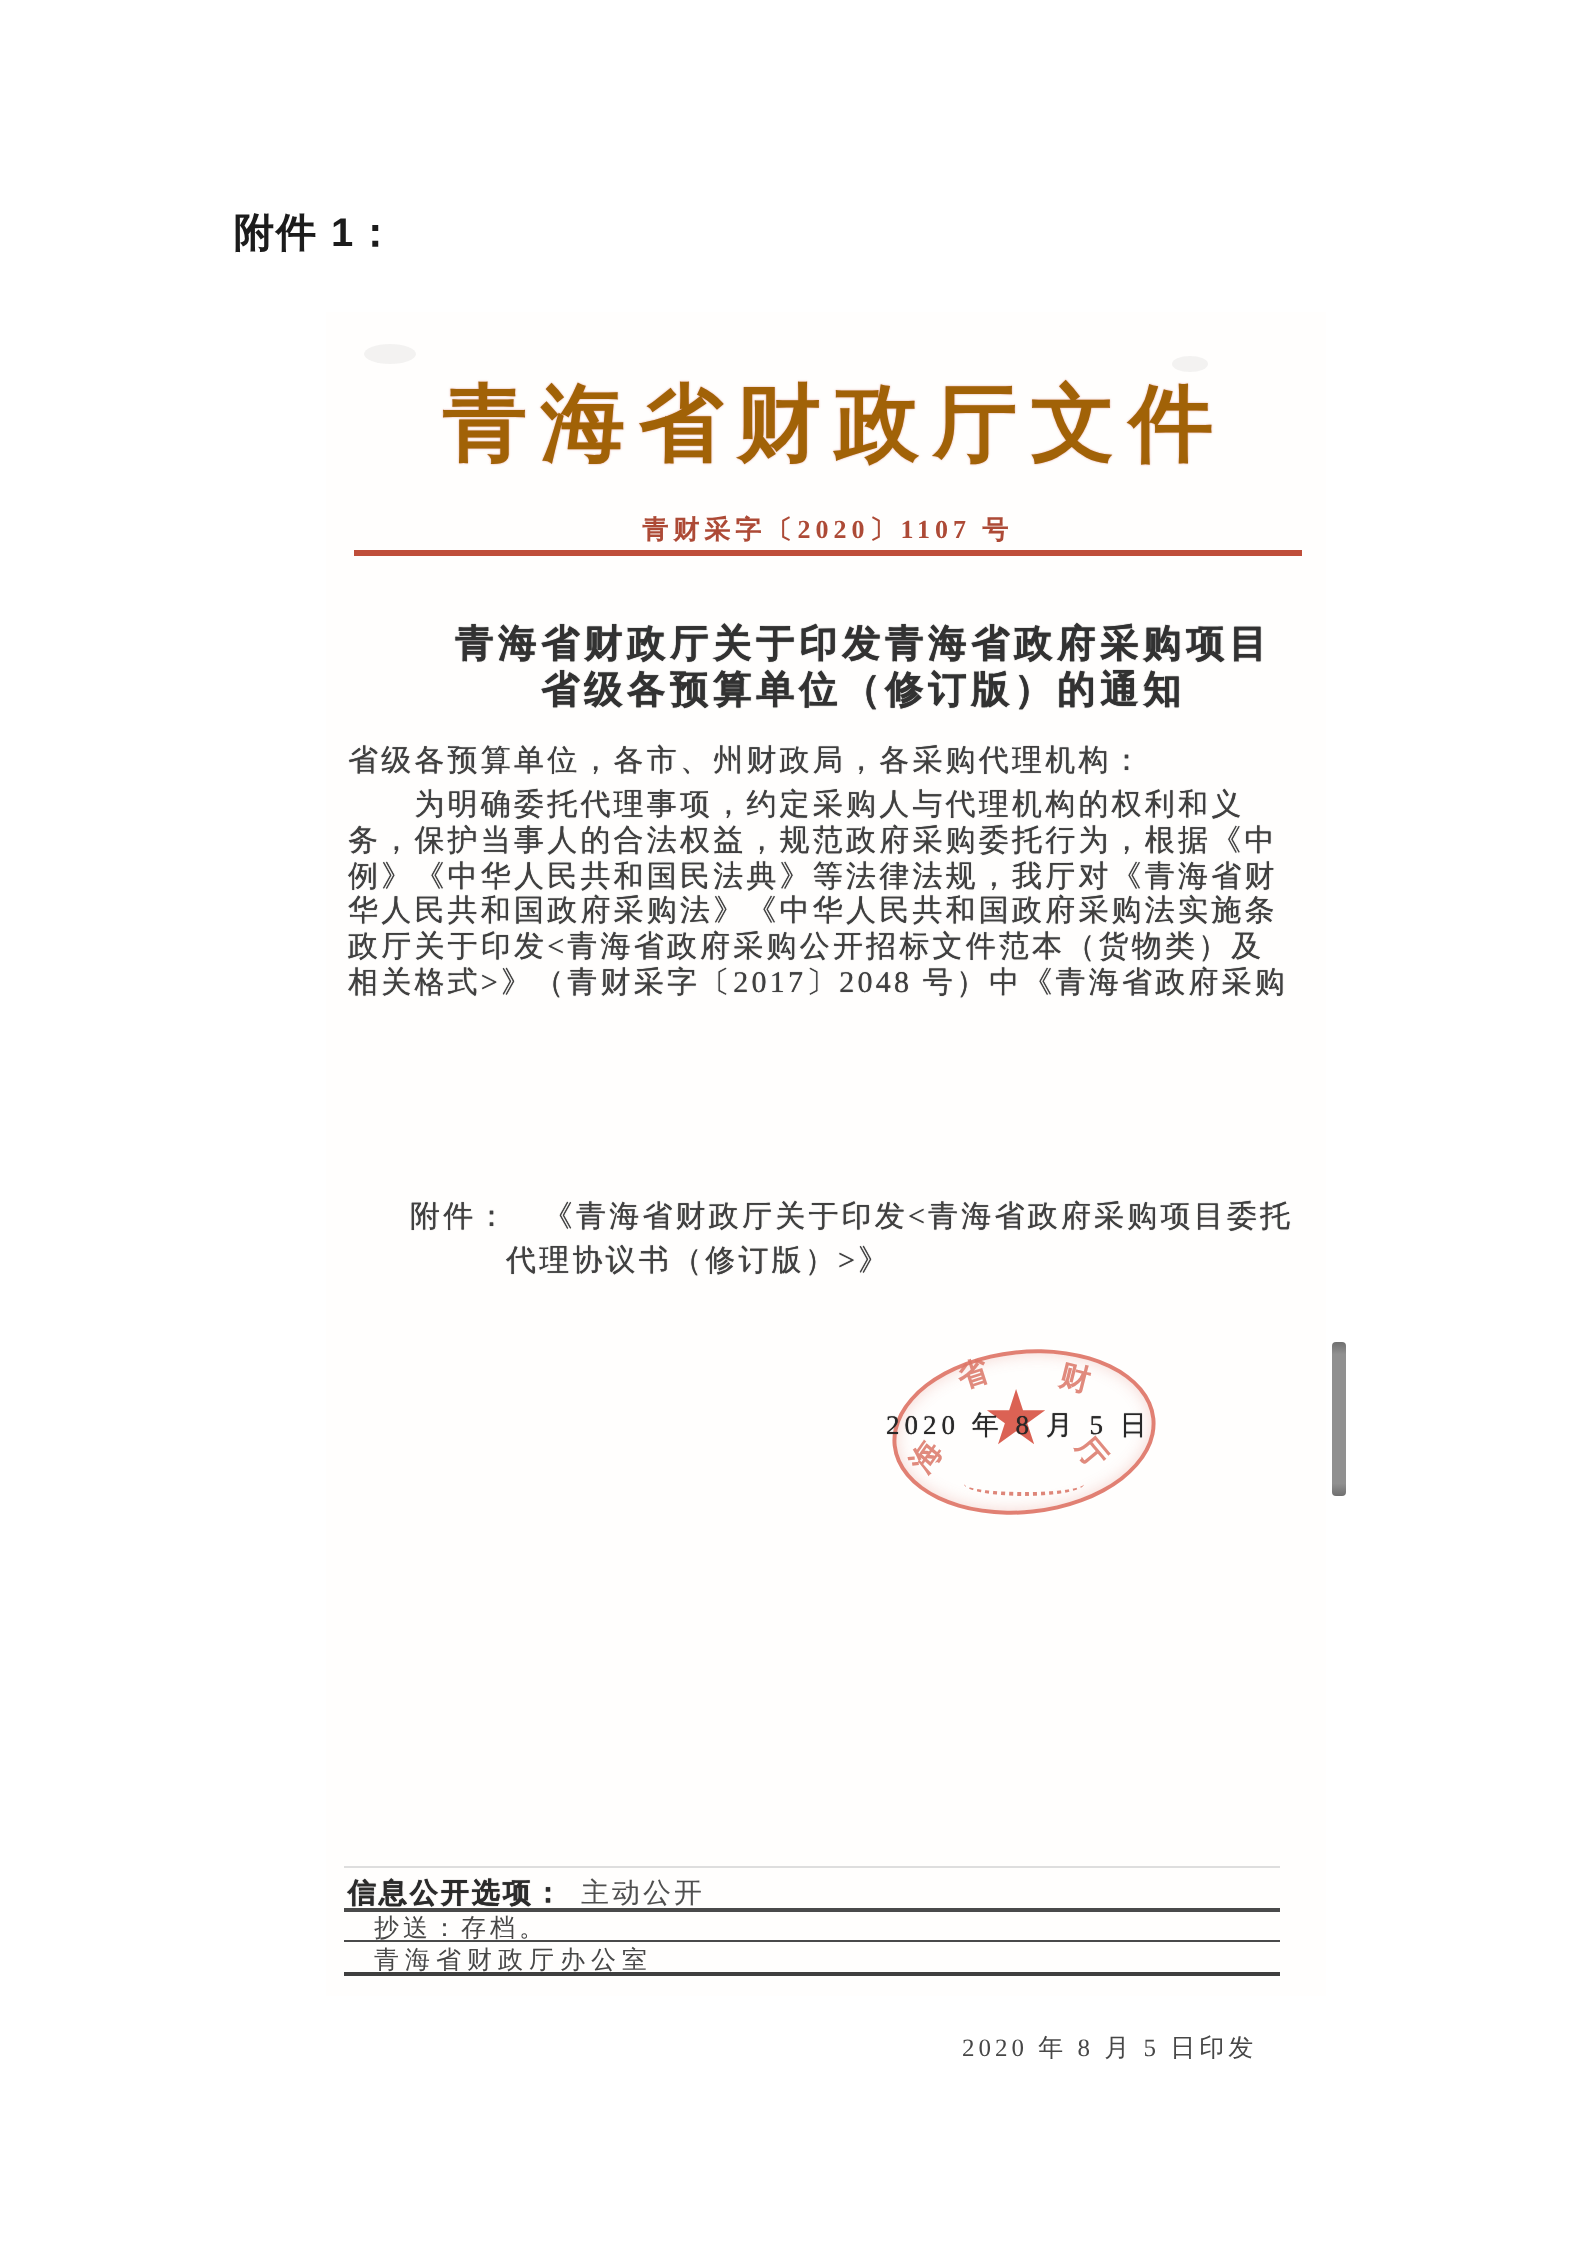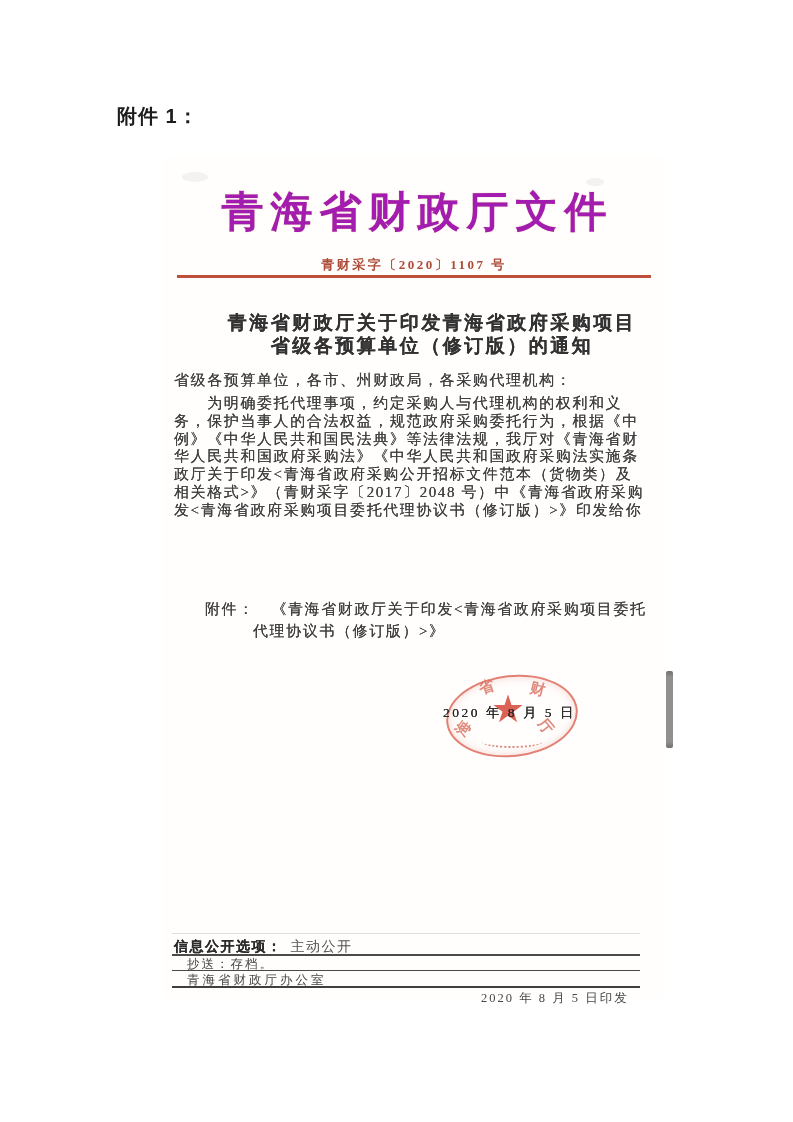--- a/index.html
+++ b/index.html
@@ -10,21 +10,21 @@
   
   .att-heading{left:117px;top:103px;font-family:"Liberation Sans","DejaVu Sans",sans-serif;
      font-weight:700;font-size:20px;color:#1c1c1c;letter-spacing:1px;}
 
   
   .scan-paper{left:163px;top:156px;width:500px;height:842px;background:#fffefd;}
   .smudge{border-radius:50%;background:#bdbdbd;opacity:.18;}
 
   
   .lh-title{left:168px;top:184px;width:492px;text-align:center;font-size:42px;font-weight:700;
-     color:#a21caf;letter-spacing:7px;padding-left:7px;box-sizing:border-box;
+     color:#a16207;letter-spacing:7px;padding-left:7px;box-sizing:border-box;
      text-shadow:0 0 1px rgba(199,66,46,.55);}
   .doc-no{left:168px;top:256px;width:492px;text-align:center;font-size:13px;font-weight:700;
      color:#ad4a36;letter-spacing:2.5px;}
   .red-rule{left:177px;top:275px;width:474px;height:3px;background:#bf4e3a;}
 
   
   .subject{left:186px;top:311px;width:492px;text-align:center;font-size:19px;font-weight:700;
      color:#323232;letter-spacing:2.5px;line-height:23px;text-shadow:0 0 .5px #323232;}
 
   
@@ -60,21 +60,21 @@
   
   .f-line{height:1px;background:#4a4a4a;}
   .f-faint{left:172px;top:933px;width:468px;height:1px;background:#dedede;}
   .f-l1{left:172px;top:954px;width:468px;height:2px;}
   .f-l2{left:172px;top:970px;width:468px;}
   .f-l3{left:172px;top:986px;width:468px;height:2px;background:#3f3f3f;}
   .f-row1{left:174px;top:938px;font-size:14px;letter-spacing:1.5px;color:#4f4f4f;}
   .f-row1 .lbl{font-weight:700;color:#2b2b2b;text-shadow:0 0 .4px #2b2b2b;margin-right:8px;}
   .f-row2{left:187px;top:956px;font-size:12.5px;letter-spacing:2px;color:#474747;}
   .f-row3l{left:187px;top:972px;font-size:12.5px;letter-spacing:3px;color:#474747;}
-  .f-row3r{left:481px;top:990px;font-size:12.5px;letter-spacing:2px;color:#474747;text-align:center;}
+  .f-row3r{left:481px;top:1016px;font-size:12.5px;letter-spacing:2px;color:#474747;text-align:center;}
 </style>
 </head>
 <body>
 
 <div class="page">
 
   <div class="abs att-heading">附件 1：</div>
 
   <div class="abs scan-paper"></div>
   <div class="abs smudge" style="left:182px;top:172px;width:26px;height:10px;"></div>
@@ -90,21 +90,20 @@
   </div>
 
   <div class="abs salutation">省级各预算单位，各市、州财政局，各采购代理机构：</div>
   <div class="abs body-text">
     <div>　　为明确委托代理事项，约定采购人与代理机构的权利和义</div>
     <div>务，保护当事人的合法权益，规范政府采购委托行为，根据《中</div>
     <div>例》《中华人民共和国民法典》等法律法规，我厅对《青海省财</div>
     <div>华人民共和国政府采购法》《中华人民共和国政府采购法实施条</div>
     <div>政厅关于印发&lt;青海省政府采购公开招标文件范本（货物类）及</div>
     <div>相关格式&gt;》（青财采字〔2017〕2048 号）中《青海省政府采购</div>
-    <div>发&lt;青海省政府采购项目委托代理协议书（修订版）&gt;》印发给你</div>
   </div>
 
   <div class="abs attach-note">
     <div>附件：　《青海省财政厅关于印发&lt;青海省政府采购项目委托</div>
     <div class="cont">代理协议书（修订版）&gt;》</div>
   </div>
 
   <div class="abs seal-ring"></div>
   <div class="abs seal-star">★</div>
   <span class="abs ring-char rc0">省</span>

